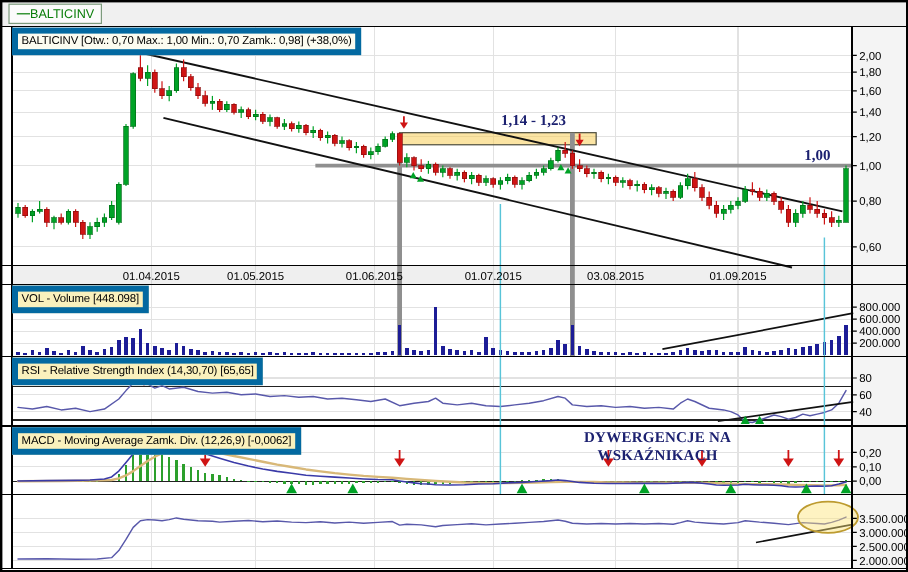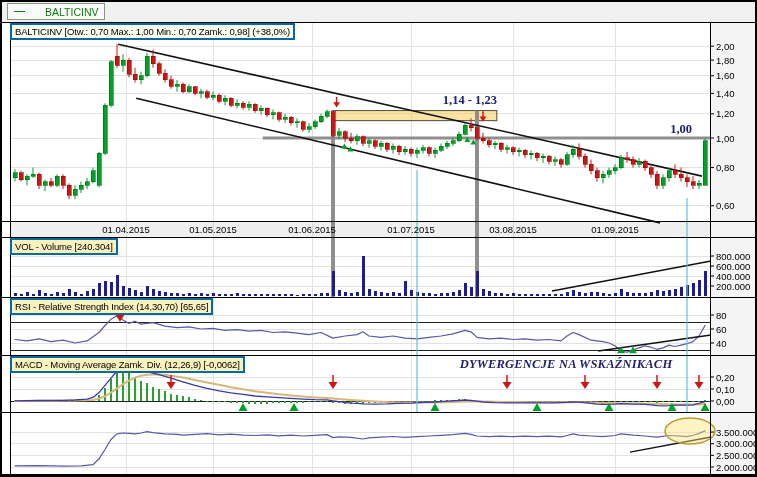--- a/index.html
+++ b/index.html
@@ -2,28 +2,28 @@
 <html><head>
 <meta charset="utf-8">
 <style>
   html,body{margin:0;padding:0;background:#fff;}
   #app{position:relative;width:757px;height:477px;background:#fff;overflow:hidden;
        font-family:"Liberation Sans",sans-serif;}
   #cv{position:absolute;left:0;top:0;}
   #cv text{font-family:"Liberation Sans",sans-serif;}
   .panel{position:absolute;z-index:2;}
   .plabel{position:absolute;z-index:3;font-size:9.5px;letter-spacing:-0.15px;line-height:10px;
-          padding:1.5px 3px;border:2px solid #0369a1;background:#faf1bd;white-space:nowrap;color:#000;}
+          padding:1.5px 3px;border:5px solid #0369a1;background:#faf1bd;white-space:nowrap;color:#000;}
   .plabel.main{background:#fcfcf0;}
   .ann{position:absolute;z-index:3;font-family:"Liberation Serif",serif;font-weight:700;color:#1c2170;}
-  #zone-label{left:392px;top:93px;width:105px;text-align:right;font-size:12.5px;}
+  #zone-label{left:392px;top:93px;width:105px;text-align:center;font-size:12.5px;}
   #level-label{left:642px;top:122px;width:50px;text-align:right;font-size:12.5px;}
-  #divergence-note{left:454px;top:357px;width:224px;text-align:center;font-size:12.5px;letter-spacing:0.2px;font-style:italic;}
+  #divergence-note{left:436px;top:357px;width:224px;text-align:center;font-size:12.5px;letter-spacing:0.2px;}
   #tabbar{position:absolute;left:0;top:0;width:757px;height:22px;z-index:3;}
-  .tab{position:absolute;left:7px;top:3px;height:15px;display:flex;align-items:center;gap:20px;
+  .tab{position:absolute;left:7px;top:3px;height:15px;display:flex;align-items:center;gap:0;
        padding:0 6px;background:#fbfbfb;border:1px solid #7d9b7d;font-size:10.5px;color:#087d08;}
   .tab .dash{display:inline-block;width:11px;height:0;border-top:1.6px solid #087d08;}
 </style>
 </head>
 <body>
 
 <div id="app">
   <svg id="cv" width="757" height="477">
       <rect x="0" y="0" width="757" height="22" fill="#f0f0f0"></rect>
       <rect x="710" y="22" width="47" height="452" fill="#f4f4f4"></rect>
@@ -670,20 +670,20 @@
   <div class="panel" style="left:10px;top:412px;width:700px;height:62px;"></div>
 
   <div id="tabbar">
     <div class="tab">
       <span class="dash"></span>
       <span>BALTICINV</span>
     </div>
   </div>
 
   <div class="plabel main" style="left:10px;top:23px;">BALTICINV [Otw.: 0,70  Max.: 1,00  Min.: 0,70  Zamk.: 0,98] (+38,0%)</div>
-  <div class="plabel" style="left:10px;top:238px;">VOL - Volume [240.304]</div>
+  <div class="plabel" style="left:10px;top:238px;">VOL - Volume [448.098]</div>
   <div class="plabel" style="left:10px;top:298px;text-align:center;">RSI - Relative Strength Index (14,30,70) [65,65]</div>
   <div class="plabel" style="left:10px;top:356px;">MACD - Moving Average Zamk. Div. (12,26,9) [-0,0062]</div>
 
   <div class="ann" id="zone-label">1,14 - 1,23</div>
   <div class="ann" id="level-label">1,00</div>
   <div class="ann" id="divergence-note">DYWERGENCJE NA WSKAŹNIKACH</div>
 </div>
 
 </body></html>

